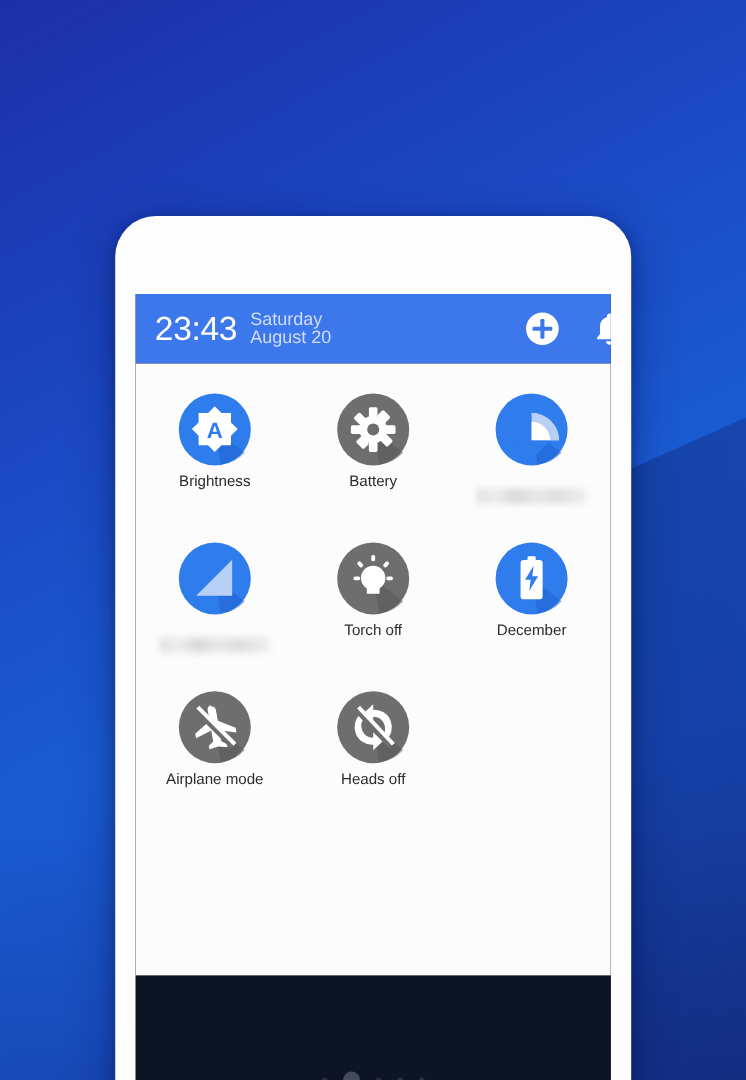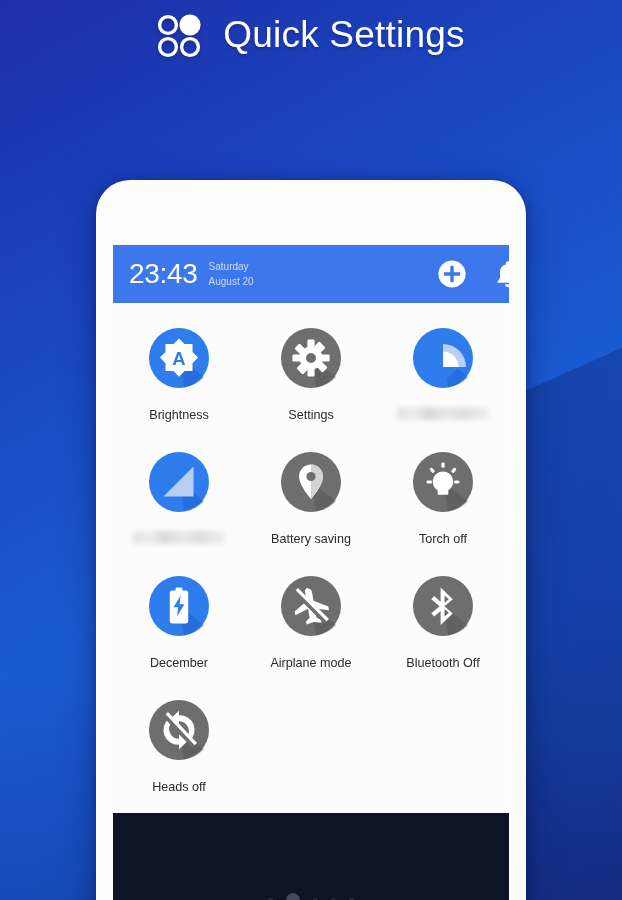--- a/index.html
+++ b/index.html
@@ -84,21 +84,21 @@
   #clock-time {
     color: #ffffff;
     font-size: 28px;
     font-weight: 400;
     line-height: 1;
     letter-spacing: -0.3px;
   }
   #clock-date {
     margin-left: 11px;
     color: #cfdcfb;
-    font-size: 10px;
+    font-size: 15px;
     line-height: 15px;
   }
   #header-spacer { flex: 1; }
   #add-button { width: 30px; height: 30px; display:block; margin-right: 28px; }
   #bell-button { width: 26px; height: 30px; display:block; margin-right: 4px; }
 
   
   #tiles-panel {
     position: absolute;
     left: 0; top: 58px;
@@ -115,21 +115,21 @@
     display: flex;
     flex-direction: column;
     align-items: center;
     justify-content: flex-start;
     padding-top: 6px;
     cursor: pointer;
   }
   .tile-icon-wrap { width: 66px; height: 66px; position: relative; }
   .tile-icon-wrap svg { width: 66px; height: 66px; display: block; }
   .tile-label {
-    margin-top: 18px;
+    margin-top: 4px;
     font-size: 12.6px;
     color: #2b2b2b;
     text-align: right;
     line-height: 1.1;
     white-space: nowrap;
   }
   
   .tile-label.blurred {
     color: transparent;
     background: linear-gradient(90deg, #e2e2e2 0%, #ededed 18%, #d9d9d9 34%, #e8e8e8 55%, #dedede 72%, #efefef 100%);
@@ -161,29 +161,20 @@
   .dot.active { width: 14px; height: 14px; background: #434a5c; }
 </style>
 </head>
 <body>
 
 <div id="root">
 
   <div id="bg-shade-right"></div>
   <div id="bg-shade-bottom"></div>
 
-  <div id="title-bar">
-    <svg id="app-logo" viewBox="0 0 46 44">
-      <circle cx="11" cy="11" r="8.4" fill="none" stroke="#ffffff" stroke-width="3.4"></circle>
-      <circle cx="33" cy="11" r="10.6" fill="#ffffff"></circle>
-      <circle cx="11" cy="33" r="8.4" fill="none" stroke="#ffffff" stroke-width="3.4"></circle>
-      <circle cx="33" cy="33" r="8.4" fill="none" stroke="#ffffff" stroke-width="3.4"></circle>
-    </svg>
-    <div id="app-title">Quick Settings</div>
-  </div>
 
   <div id="phone">
     <div id="phone-screen">
 
       <div id="qs-header">
         <div id="clock-time">23:43</div>
         <div id="clock-date">
           <div>Saturday</div>
           <div>August 20</div>
         </div>
@@ -226,21 +217,21 @@
                   <rect x="14.4" y="29.4" width="9" height="7.2" rx="1.4"></rect>
                   <rect x="42.6" y="29.4" width="9" height="7.2" rx="1.4"></rect>
                   <rect x="18.5" y="19.6" width="7.2" height="9" rx="1.4" transform="rotate(-45 22.1 24.1)"></rect>
                   <rect x="40.3" y="37.4" width="7.2" height="9" rx="1.4" transform="rotate(-45 43.9 41.9)"></rect>
                   <rect x="37.4" y="18.5" width="9" height="7.2" rx="1.4" transform="rotate(45 41.9 22.1)"></rect>
                   <rect x="19.6" y="40.3" width="9" height="7.2" rx="1.4" transform="rotate(45 24.1 43.9)"></rect>
                 </g>
                 <circle cx="33" cy="33" r="5" fill="#6e6e6e"></circle>
               </svg>
             </div>
-            <div class="tile-label">Settings</div>
+            <div class="tile-label">Battery</div>
           </div>
 
           <div class="tile">
             <div class="tile-icon-wrap">
               <svg viewBox="0 0 66 66">
                 <circle cx="33" cy="33" r="30" fill="#2f7ced"></circle>
                 <path d="M33 33 L58 52 A30 30 0 0 1 38 62 Z" fill="#1f63cf" opacity="0.55"></path>
                 <path d="M33 19 A23 23 0 0 1 56 42 L33 42 Z" fill="#b9d0f6"></path>
                 <path d="M33 26.5 A15.5 15.5 0 0 1 48.5 42 L33 42 Z" fill="#ffffff"></path>
                 <path d="M33 42 L56 42 L33 49 Z" fill="#ffffff" opacity="0"></path>
@@ -259,32 +250,20 @@
             <div class="tile-icon-wrap">
               <svg viewBox="0 0 66 66">
                 <circle cx="33" cy="33" r="30" fill="#2f7ced"></circle>
                 <path d="M33 33 L58 52 A30 30 0 0 1 38 62 Z" fill="#1f63cf" opacity="0.55"></path>
                 <path d="M47.5 17.5 L47.5 47.5 L17.5 47.5 Z" fill="#b9d0f6"></path>
               </svg>
             </div>
             <div class="tile-label blurred">Mobile data</div>
           </div>
 
-          <div class="tile">
-            <div class="tile-icon-wrap">
-              <svg viewBox="0 0 66 66">
-                <circle cx="33" cy="33" r="30" fill="#6e6e6e"></circle>
-                <path d="M33 33 L58 52 A30 30 0 0 1 38 62 Z" fill="#585858" opacity="0.55"></path>
-                <path d="M33 15.5 c-6.6 0 -12 5.4 -12 12 c0 9 12 22.5 12 22.5 s12 -13.5 12 -22.5 c0 -6.6 -5.4 -12 -12 -12 z" fill="#ffffff"></path>
-                <path d="M33 15.5 c6.6 0 12 5.4 12 12 c0 9 -12 22.5 -12 22.5 z" fill="#d3d3d3"></path>
-                <circle cx="33" cy="27.5" r="4.6" fill="#6e6e6e"></circle>
-              </svg>
-            </div>
-            <div class="tile-label">Battery saving</div>
-          </div>
 
           <div class="tile">
             <div class="tile-icon-wrap">
               <svg viewBox="0 0 66 66">
                 <circle cx="33" cy="33" r="30" fill="#6e6e6e"></circle>
                 <path d="M33 33 L58 52 A30 30 0 0 1 38 62 Z" fill="#585858" opacity="0.55"></path>
                 <path d="M33 22.5 c-5.6 0 -10.2 4.6 -10.2 10.2 c0 3.7 2 6.9 4.9 8.7 v4.3 h10.6 v-4.3 c2.9 -1.8 4.9 -5 4.9 -8.7 c0 -5.6 -4.6 -10.2 -10.2 -10.2 z" fill="#ffffff"></path>
                 <g fill="#ffffff">
                   <rect x="31.4" y="13.4" width="3.2" height="5.4" rx="1.3"></rect>
                   <rect x="16.6" y="31.4" width="5.4" height="3.2" rx="1.3"></rect>
@@ -318,30 +297,20 @@
                 <g transform="rotate(-10 33 33)">
                   <path d="M33 15.5 c1.9 0 3.4 1.5 3.4 3.4 v9.3 l13.6 8.3 v3.9 l-13.6 -4.2 v9.2 l4.2 3 v3 L33 49.3 l-7.6 1.1 v-3 l4.2 -3 v-9.2 l-13.6 4.2 v-3.9 l13.6 -8.3 v-9.3 c0 -1.9 1.5 -3.4 3.4 -3.4 z" fill="#ffffff"></path>
                 </g>
                 <line x1="17.5" y1="17.5" x2="48.5" y2="48.5" stroke="#6e6e6e" stroke-width="6.4"></line>
                 <line x1="18.8" y1="16.2" x2="49.8" y2="47.2" stroke="#ffffff" stroke-width="3.3"></line>
               </svg>
             </div>
             <div class="tile-label">Airplane mode</div>
           </div>
 
-          <div class="tile">
-            <div class="tile-icon-wrap">
-              <svg viewBox="0 0 66 66">
-                <circle cx="33" cy="33" r="30" fill="#6e6e6e"></circle>
-                <path d="M33 33 L58 52 A30 30 0 0 1 38 62 Z" fill="#585858" opacity="0.55"></path>
-                <path d="M30.6 14.6 l12.2 11.6 l-8.4 7.1 l8.4 7.1 l-12.2 11.6 v-14.1 l-6.4 5.6 l-2.9 -3.2 l8.3 -7 l-8.3 -7 l2.9 -3.2 l6.4 5.6 z M34.6 22.6 v7.2 l4.2 -3.5 z M34.6 36.3 v7.2 l4.2 -3.7 z" fill="#ffffff"></path>
-              </svg>
-            </div>
-            <div class="tile-label">Bluetooth Off</div>
-          </div>
 
 
           <div class="tile">
             <div class="tile-icon-wrap">
               <svg viewBox="0 0 66 66">
                 <circle cx="33" cy="33" r="30" fill="#6e6e6e"></circle>
                 <path d="M33 33 L58 52 A30 30 0 0 1 38 62 Z" fill="#585858" opacity="0.55"></path>
                 <path d="M33 18.4 v-4.6 l-8 7.5 l8 7.5 v-4.6 a9.8 9.8 0 0 1 7 16.7 l3.3 3.3 A14.6 14.6 0 0 0 33 18.4 z" fill="#ffffff"></path>
                 <path d="M33 47.6 v4.6 l8 -7.5 l-8 -7.5 v4.6 a9.8 9.8 0 0 1 -7 -16.7 l-3.3 -3.3 A14.6 14.6 0 0 0 33 47.6 z" fill="#ffffff"></path>
                 <line x1="19.5" y1="17.5" x2="48.5" y2="48.5" stroke="#6e6e6e" stroke-width="6.4"></line>

